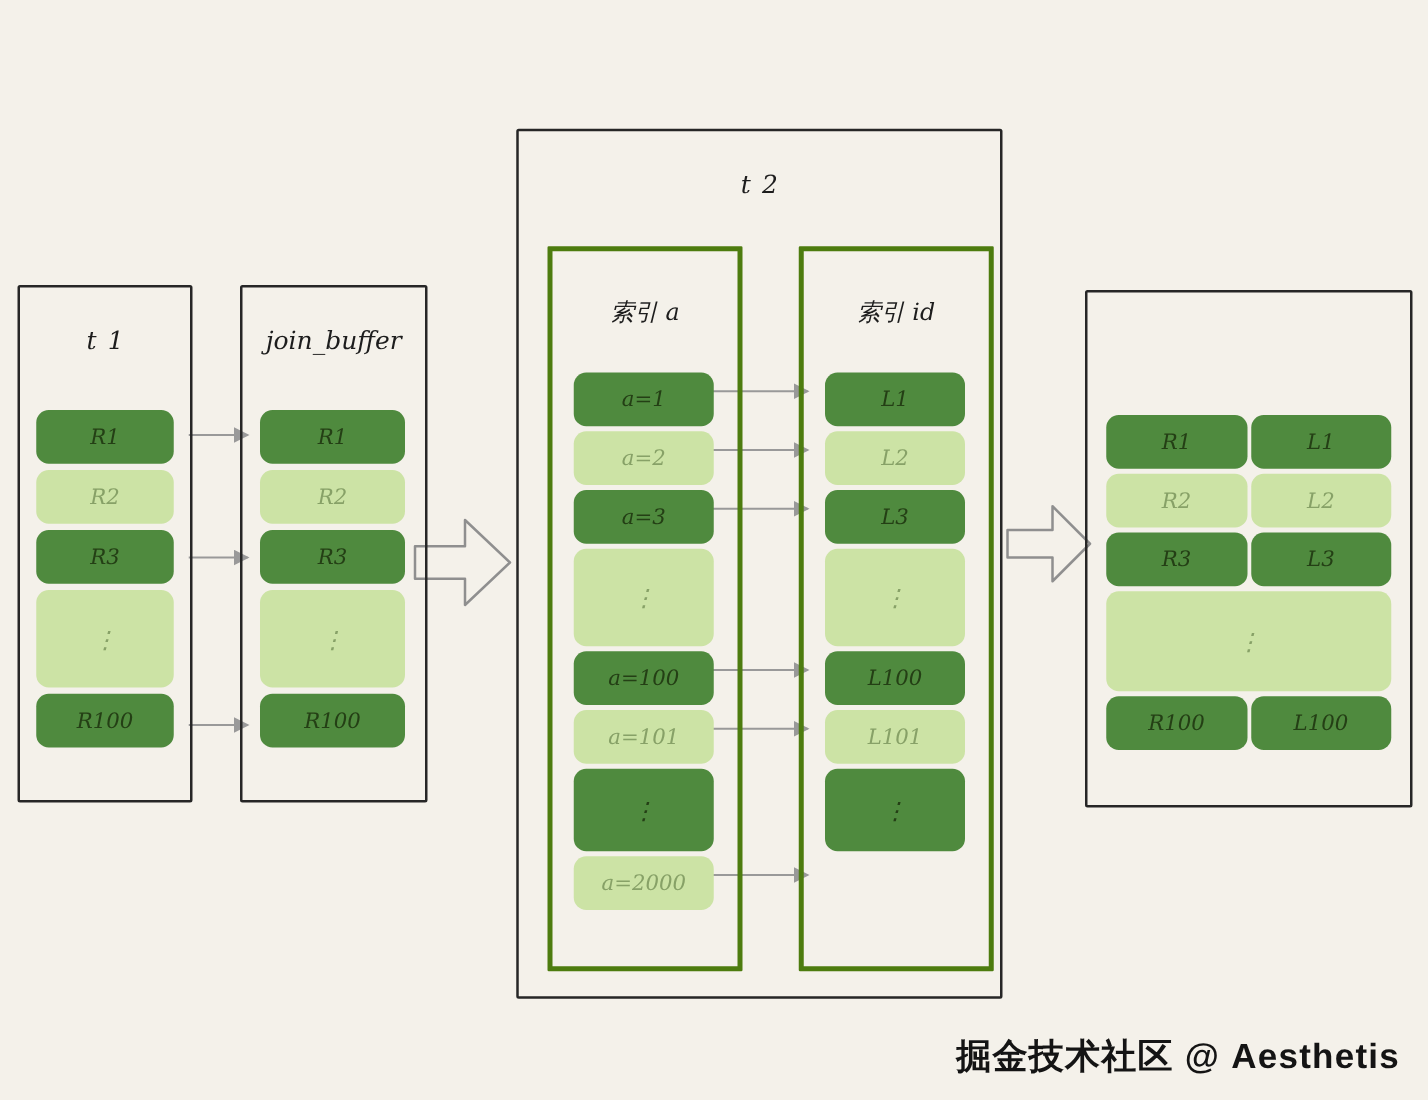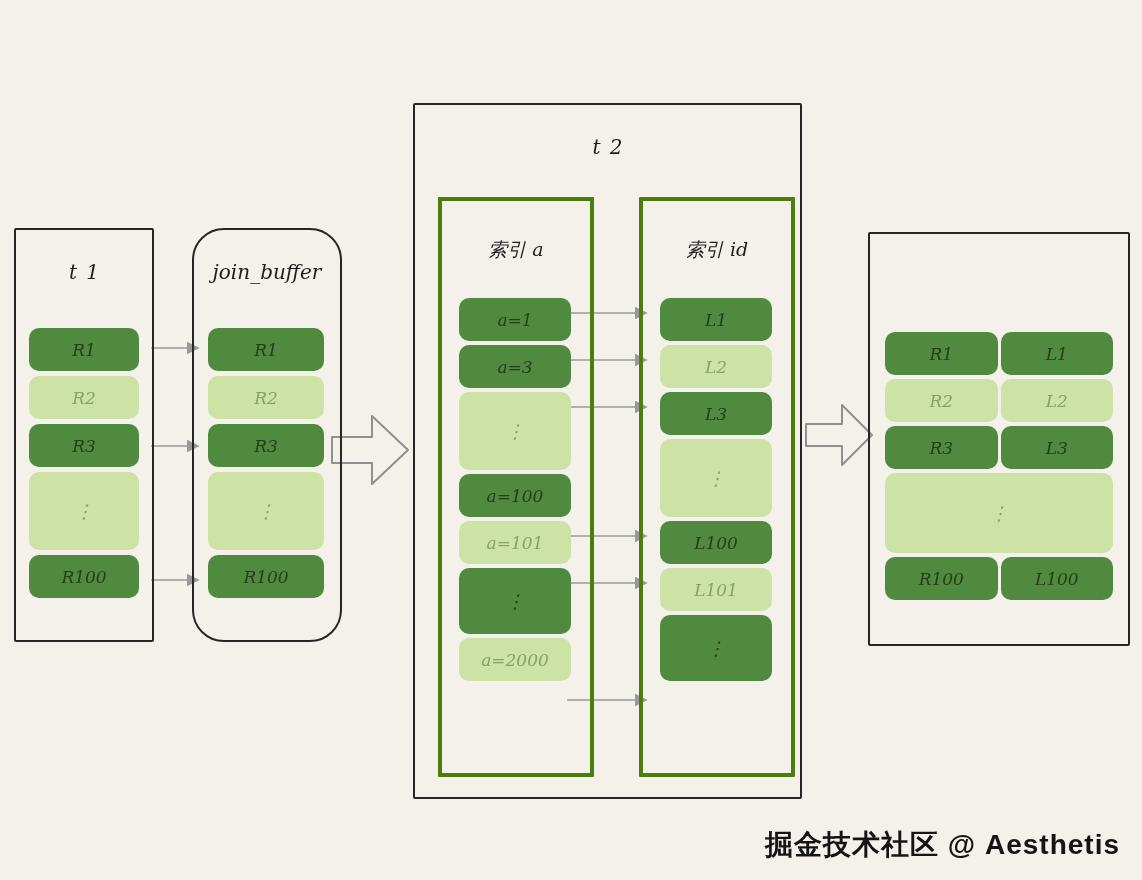--- a/index.html
+++ b/index.html
@@ -23,21 +23,21 @@
   .row.dark{background:#4f8a3e;color:#243f15;}
   .row.light{background:#cce3a5;color:#87a167;}
   .row.tall{height:78px;}
   .row.tall2{height:66px;}
   .dots{font-size:19px;letter-spacing:0;}
   .pair{display:flex;gap:3px;}
   .pair .row{flex:1;}
   
   .t1-box{left:14px;top:228px;width:136px;height:410px;}
   .t1-box .rows{left:13px;right:13px;top:98px;}
-  .jb-box{left:192px;top:228px;width:146px;height:410px;border-radius:32px;}
+  .jb-box{left:192px;top:228px;width:146px;height:410px;}
   .jb-box .rows{left:14px;right:16px;top:98px;}
   .t2-box{left:413px;top:103px;width:385px;height:692px;}
   .ia-box{left:23px;top:92px;width:148px;height:572px;}
   .ii-box{left:224px;top:92px;width:148px;height:572px;text-decoration:underline;}
   .ia-box .box-title,.ii-box .box-title{top:24px;font-size:19px;}
   .ia-box .rows,.ii-box .rows{left:17px;right:19px;top:97px;gap:4px;}
   .res-box{left:868px;top:232px;width:258px;height:410px;}
   .res-box .box-title{top:26px;font-size:19px;}
   .res-box .rows{left:15px;right:15px;top:98px;gap:4px;}
   .watermark{
@@ -117,20 +117,23 @@
 
   <section class="box t2-box">
     <div class="box-title spread">t2</div>
 
     <div class="inner-box ia-box">
       <div class="box-title">索引 a</div>
       <div class="rows">
         <div class="row dark">
             <span>a=1</span>
           </div>
+        <div class="row light">
+            <span>a=2</span>
+          </div>
         <div class="row dark">
             <span>a=3</span>
           </div>
         <div class="row light tall">
             <span class="dots">⋮</span>
           </div>
         <div class="row dark">
             <span>a=100</span>
           </div>
         <div class="row light">

